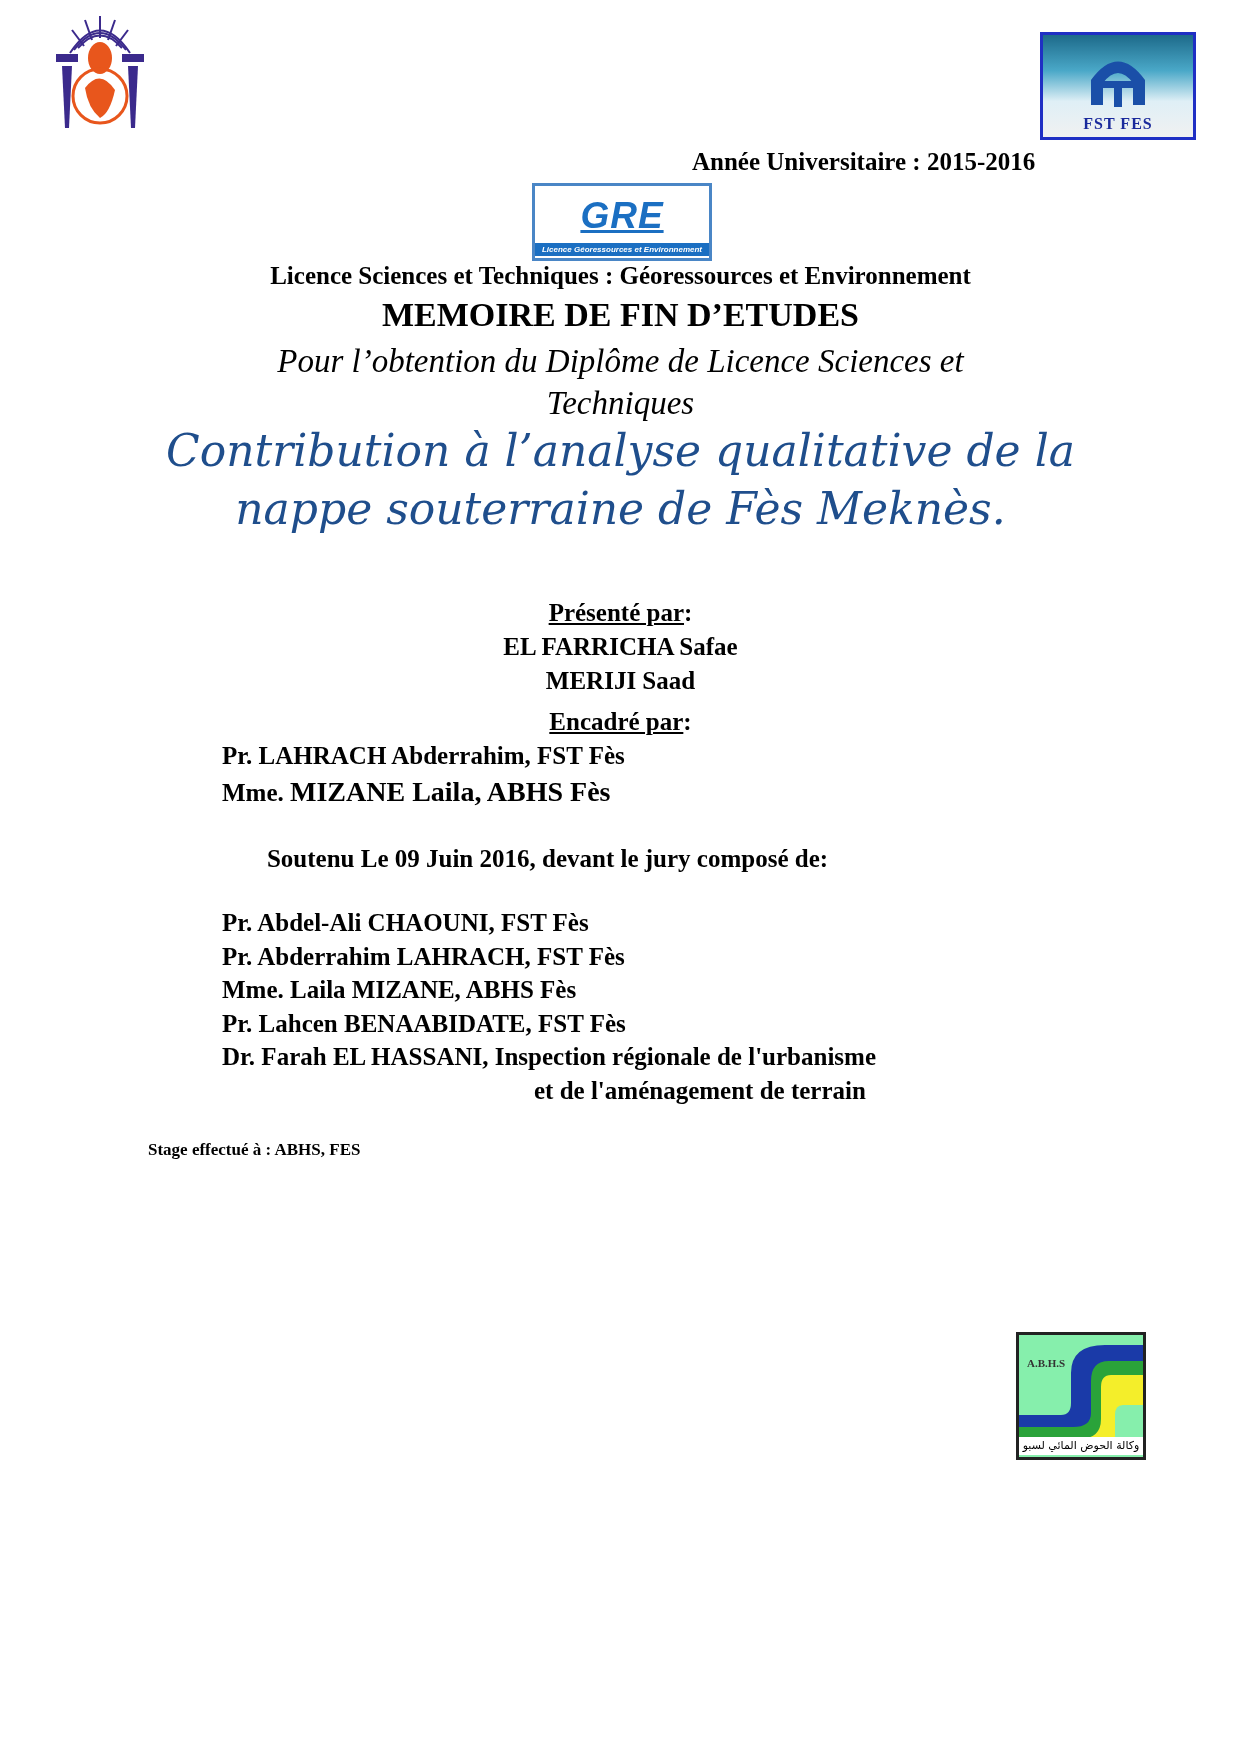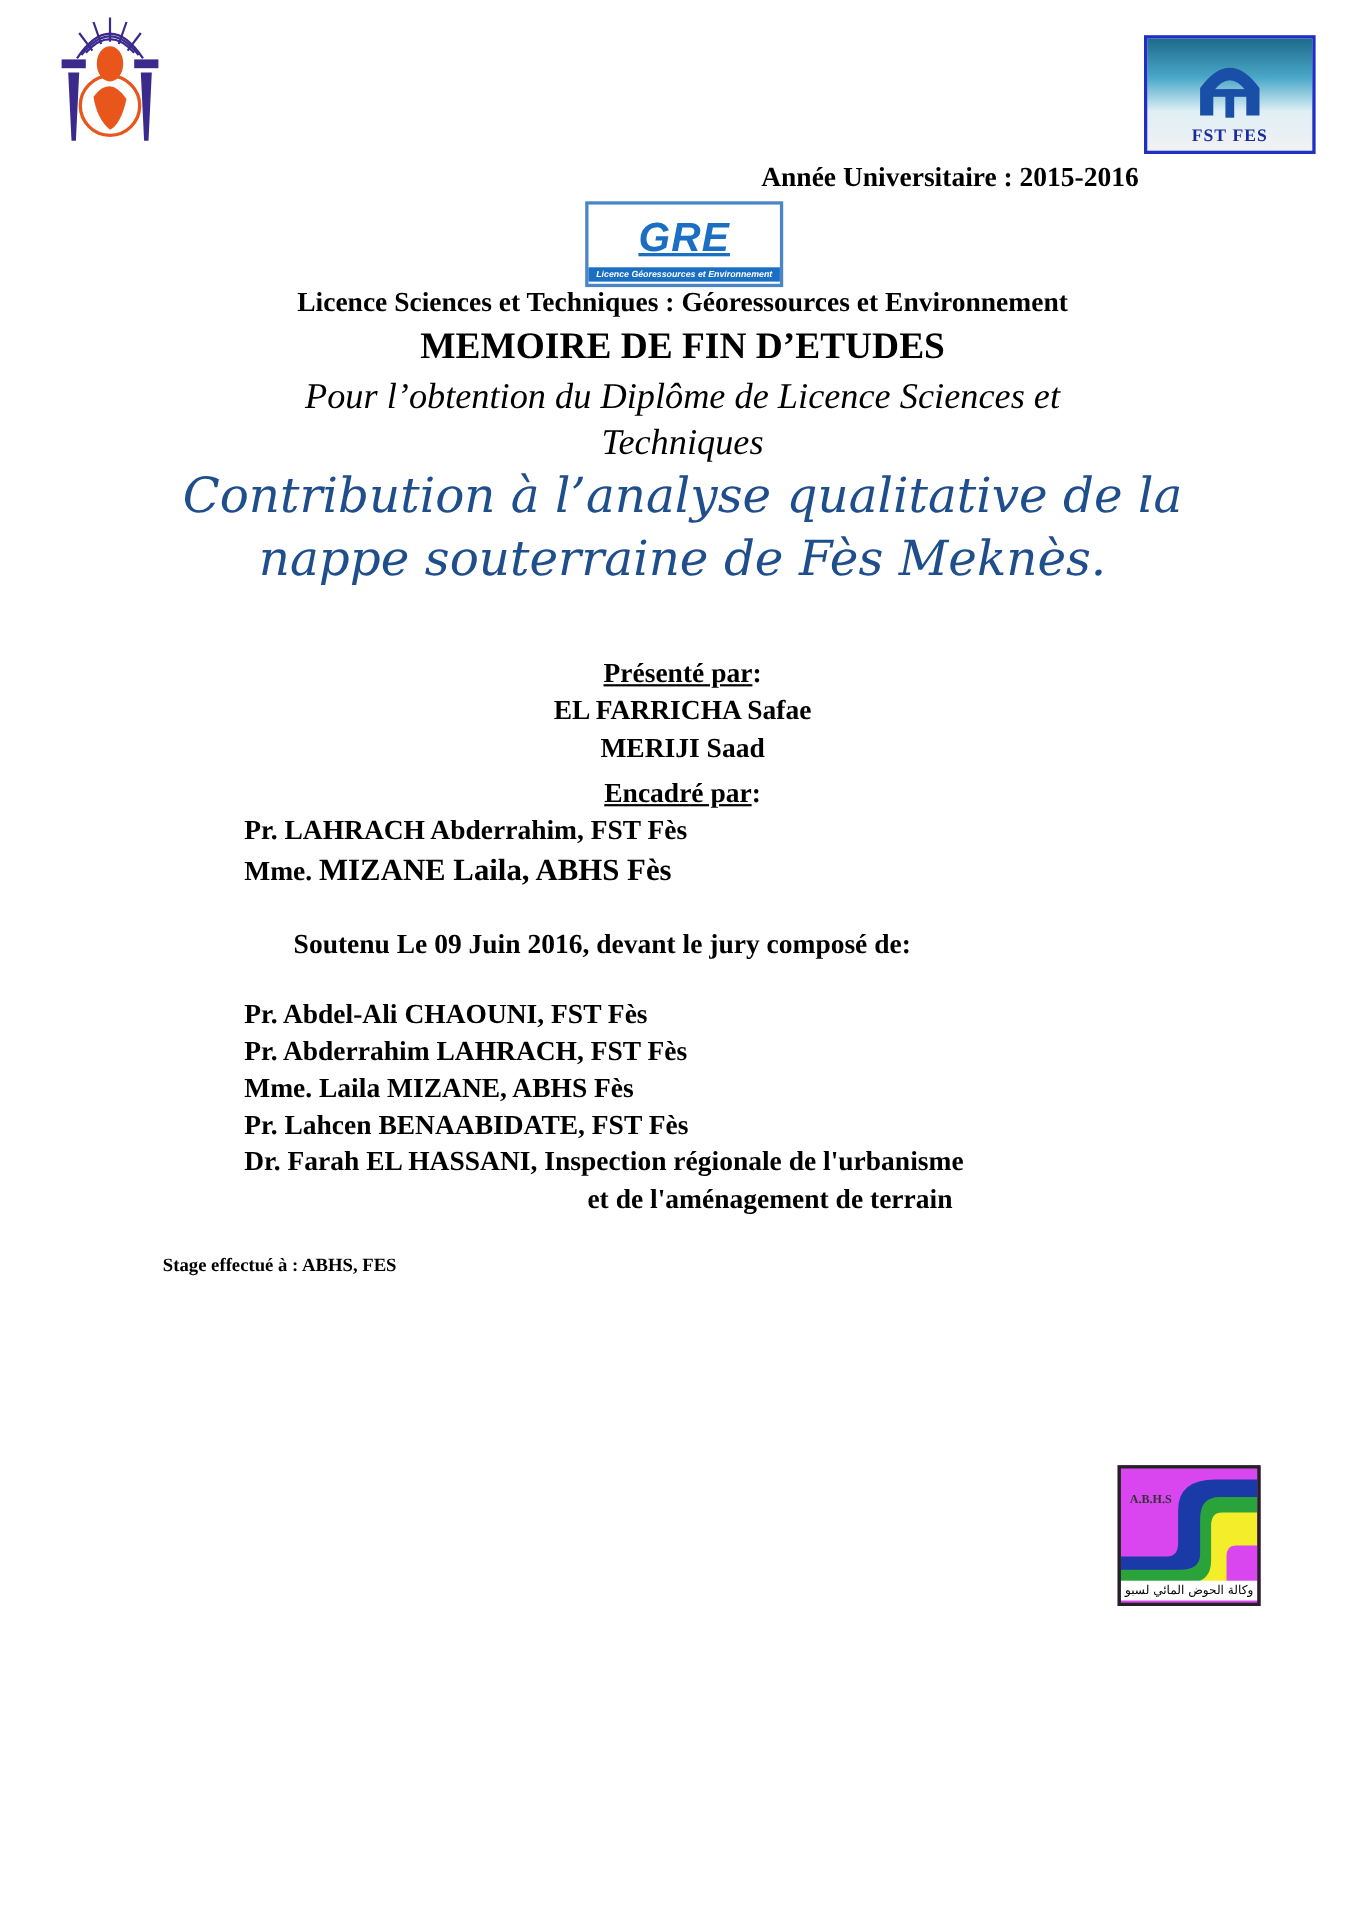--- a/index.html
+++ b/index.html
@@ -10,21 +10,21 @@
   .logo-univ { left: 50px; top: 8px; width: 100px; height: 130px; }
   .logo-fst { left: 1040px; top: 32px; width: 156px; height: 108px; border: 3px solid #1f2fc4; box-sizing: border-box;
               background: linear-gradient(180deg,#1d6a8a 0%,#4aa8c8 35%,#dfeff6 65%,#f1f1f1 100%); padding-left: 19px; }
   .logo-fst .fst-text { position: absolute; bottom: 4px; left: 0; right: 0; text-align: center; color: #1a2a9c;
               font-weight: bold; font-size: 16px; font-family: "Liberation Serif", serif; letter-spacing: 1px; }
   .logo-gre { left: 532px; top: 183px; width: 180px; height: 78px; border: 3px solid #4a86c6; box-sizing: border-box; background: #fff; }
   .logo-gre .gre-main { position: absolute; left: 0; right: 0; top: 2px; text-align: center; font-family: "Liberation Sans", sans-serif;
               font-style: italic; font-weight: bold; font-size: 37px; color: #1b6fc2; letter-spacing: 1px; line-height: 56px; text-decoration: underline; }
   .logo-gre .gre-sub { position: absolute; left: 0; right: 0; bottom: 2px; height: 13px; background: #1b6fc2; color: #fff;
               font-family: "Liberation Sans", sans-serif; font-style: italic; font-weight: bold; font-size: 8px; text-align: center; line-height: 13px; }
-  .logo-abhs { left: 1016px; top: 1332px; width: 130px; height: 128px; border: 3px solid #222; box-sizing: border-box; overflow: hidden; background: #d946ef; }
+  .logo-abhs { left: 1016px; top: 1332px; width: 130px; height: 128px; border: 3px solid #222; box-sizing: border-box; overflow: hidden; background: #86efac; }
   .logo-abhs .abhs-label { position: absolute; left: 8px; top: 22px; font-size: 11px; font-weight: bold; color: #333; font-family: "Liberation Serif", serif; }
   .logo-abhs .abhs-arabic { position: absolute; left: 0; right: 0; bottom: 2px; height: 18px; background: #fff; font-size: 11px; text-align: center; line-height: 18px; font-family: "DejaVu Sans", sans-serif; }
   .year { left: 692px; top: 148px; font-size: 25px; font-weight: bold; }
   .licence { left: 0; width: 1241px; top: 262px; font-size: 25px; font-weight: bold; }
   .memoire { left: 0; width: 1241px; top: 296px; font-size: 34px; font-weight: bold; }
   .pour { left: 0; width: 1241px; top: 340px; font-size: 33px; line-height: 42px; font-style: italic; }
   .title { left: 0; width: 1241px; top: 422px; font-family: "DejaVu Serif", serif; font-style: italic; font-size: 44px; color: #1f4e8c; line-height: 58px; }
   .label { font-size: 25px; font-weight: bold; text-decoration: underline; }
   .names { font-size: 25px; font-weight: bold; line-height: 34px; }
   .present-block { left: 0; width: 1241px; top: 570px; margin-top: 26px; }

